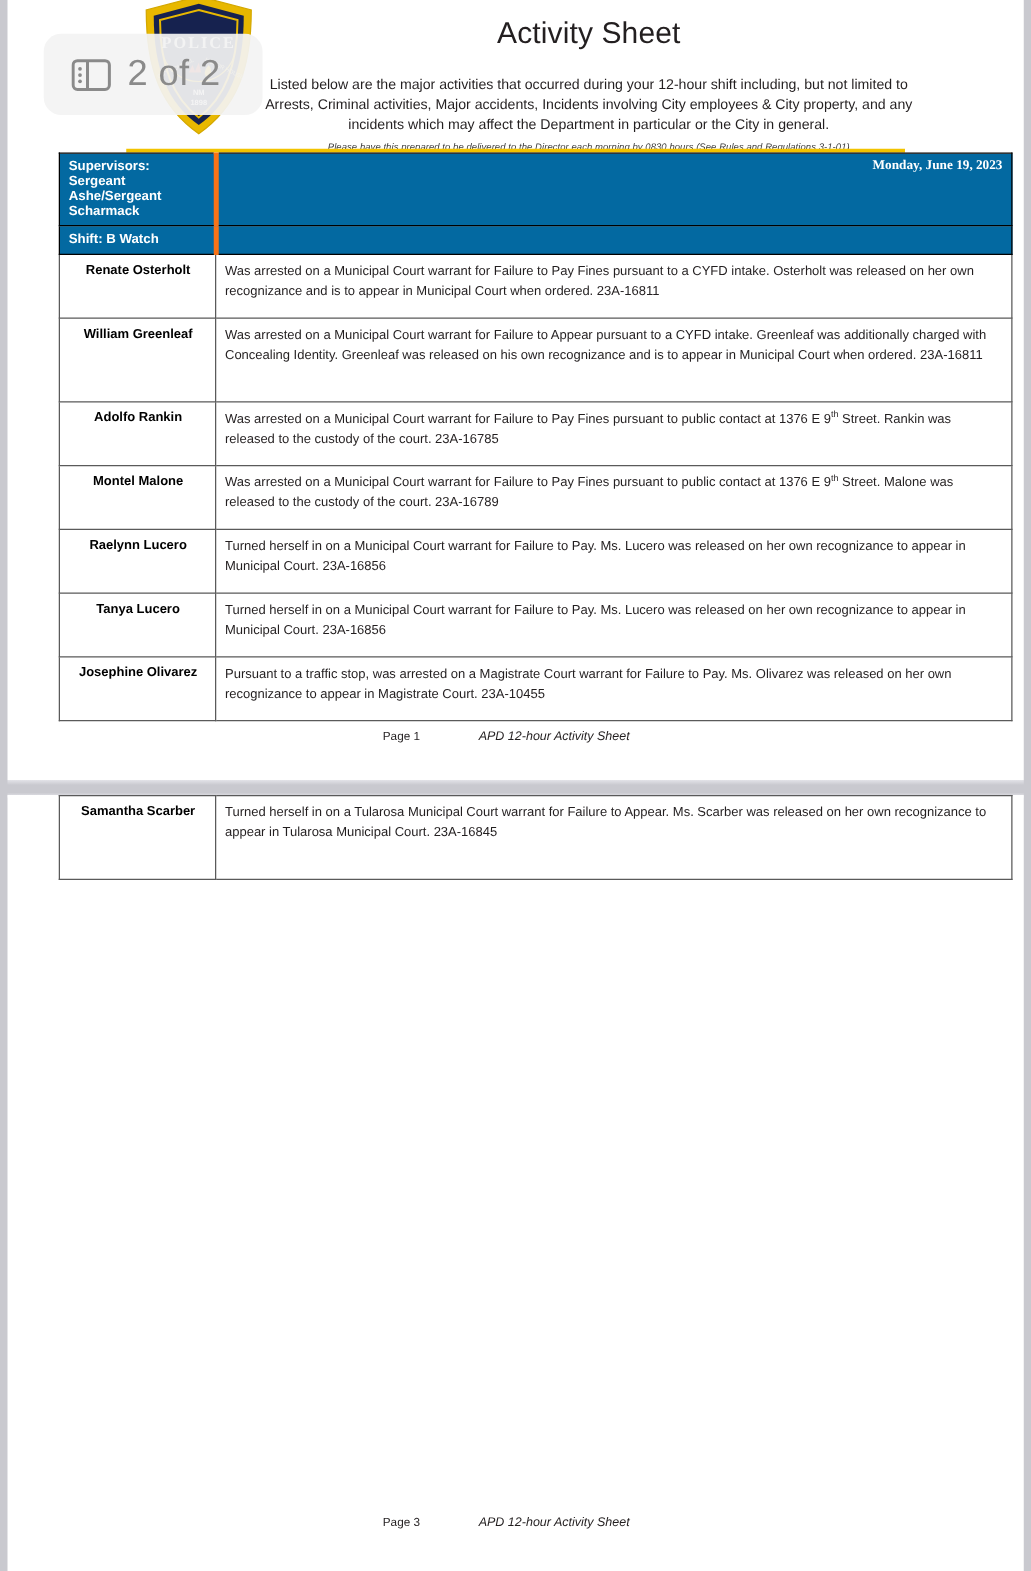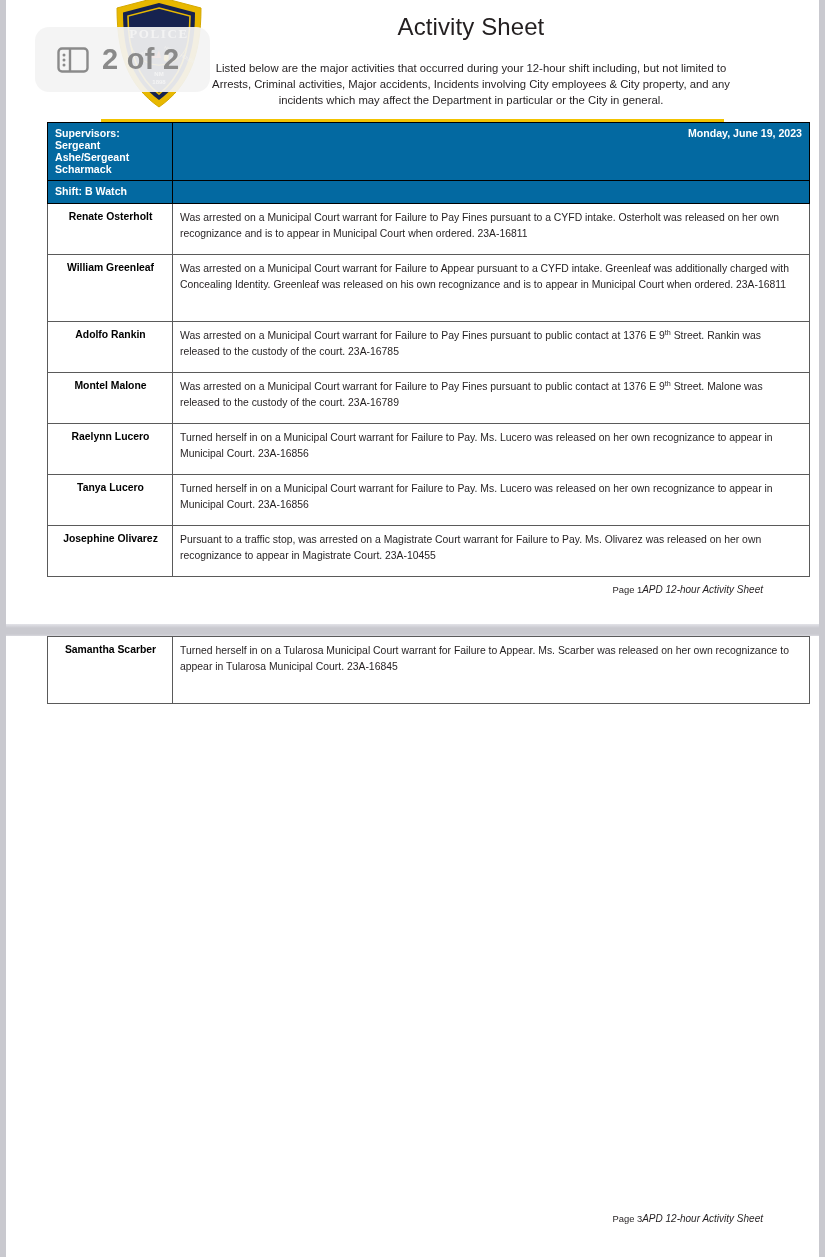--- a/index.html
+++ b/index.html
@@ -114,21 +114,21 @@
   }
   .hdr-row td {
     background: #0369a1;
     color: #ffffff;
     border-color: #000000;
     font-size: 10.6px;
     font-weight: bold;
     padding: 4px 7px 5px 7px;
     height: 13px;
   }
-  .hdr-row td.divider-left { border-left: 1px solid #f97316; }
+  .hdr-row td.divider-left { border-left: 4px solid #f97316; font-family: Liberation Serif, serif; }
   .hdr-row td.right { text-align: right; }
   .col-name { width: 125px; }
 
   .data-row td.cell-name {
     font-size: 10.4px;
     font-weight: bold;
     color: #000;
     padding: 6px 6px 6px 7px;
     line-height: 1.3;
     text-align: center;
@@ -147,24 +147,25 @@
   .h-3 { height: 38px; }
   .h-4 { height: 54px; }
 
   
   .doc-footer {
     position: absolute;
     left: 41px;
     right: 30px;
     bottom: 33px;
     display: flex;
-    justify-content: flex-end;
+    justify-content: center;
     align-items: baseline;
     font-size: 9.4px;
     color: #231f20;
+    gap: 47px;
   }
   .doc-footer .right {
     font-style: italic;
     font-size: 10px;
     padding-right: 26px;
   }
 
   
   .page-indicator {
     position: absolute;
@@ -178,21 +179,21 @@
     align-items: center;
     gap: 13px;
     padding-left: 22px;
     box-sizing: border-box;
     z-index: 50;
   }
   .page-indicator .pi-icon { width: 32px; height: 28px; flex: 0 0 auto; }
   .page-indicator .pi-label {
     font-size: 29px;
     color: #8a8a8a;
-    font-weight: 700;
+    font-weight: 400;
     letter-spacing: 0.3px;
   }
 </style>
 </head>
 <body>
 
 <div class="sheet" id="page-1">
 
   <div class="doc-header">
 
@@ -208,20 +209,21 @@
         <path d="M40 64 l3 -6 l2 5 l3 -7 l2 8 Z" fill="#c0392b"></path>
         <path d="M56 58 q3 4 1 8 q-2 3 -4 0 q-1 -4 3 -8 Z" fill="#e8b800"></path>
         <text x="48" y="82" text-anchor="middle" fill="#ffffff" font-family="Liberation Sans, sans-serif" font-size="6" font-weight="bold">NM</text>
         <text x="48" y="90" text-anchor="middle" fill="#ffffff" font-family="Liberation Sans, sans-serif" font-size="6" font-weight="bold">1898</text>
       </svg>
     </div>
 
     <div class="header-text">
       <div class="doc-title">Activity Sheet</div>
       <div class="doc-intro">Listed below are the major activities that occurred during your 12-hour shift including, but not limited to Arrests, Criminal activities, Major accidents, Incidents involving City employees &amp; City property, and any incidents which may affect the Department in particular or the City in general.</div>
+      <div class="doc-note">Please have this prepared to be delivered to the Director each morning by 0830 hours (See Rules and Regulations 3-1-01)</div>
       <div class="doc-brief">Please be brief, but concise in your description.</div>
     </div>
 
     <div class="gold-rule"></div>
   </div>
 
   <table class="act-table">
     <colgroup>
         <col class="col-name">
         <col>

